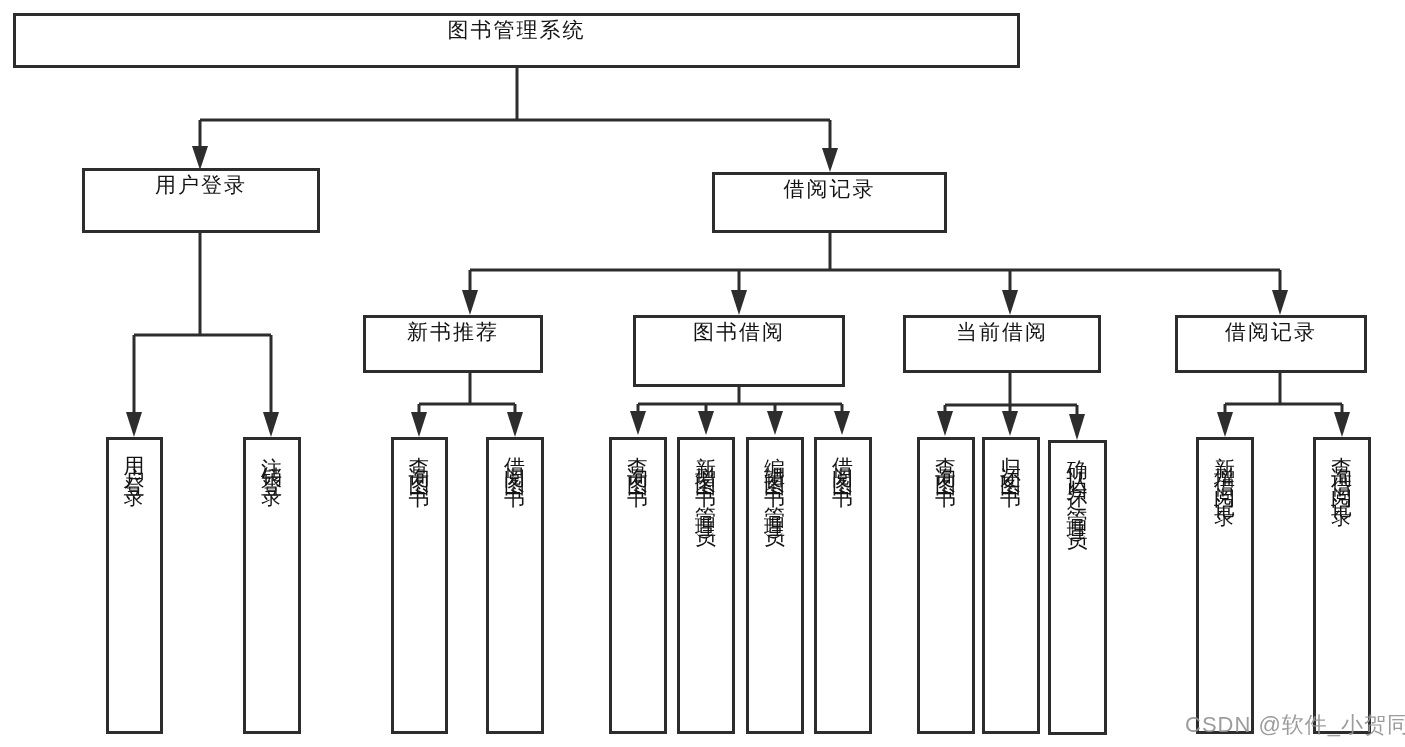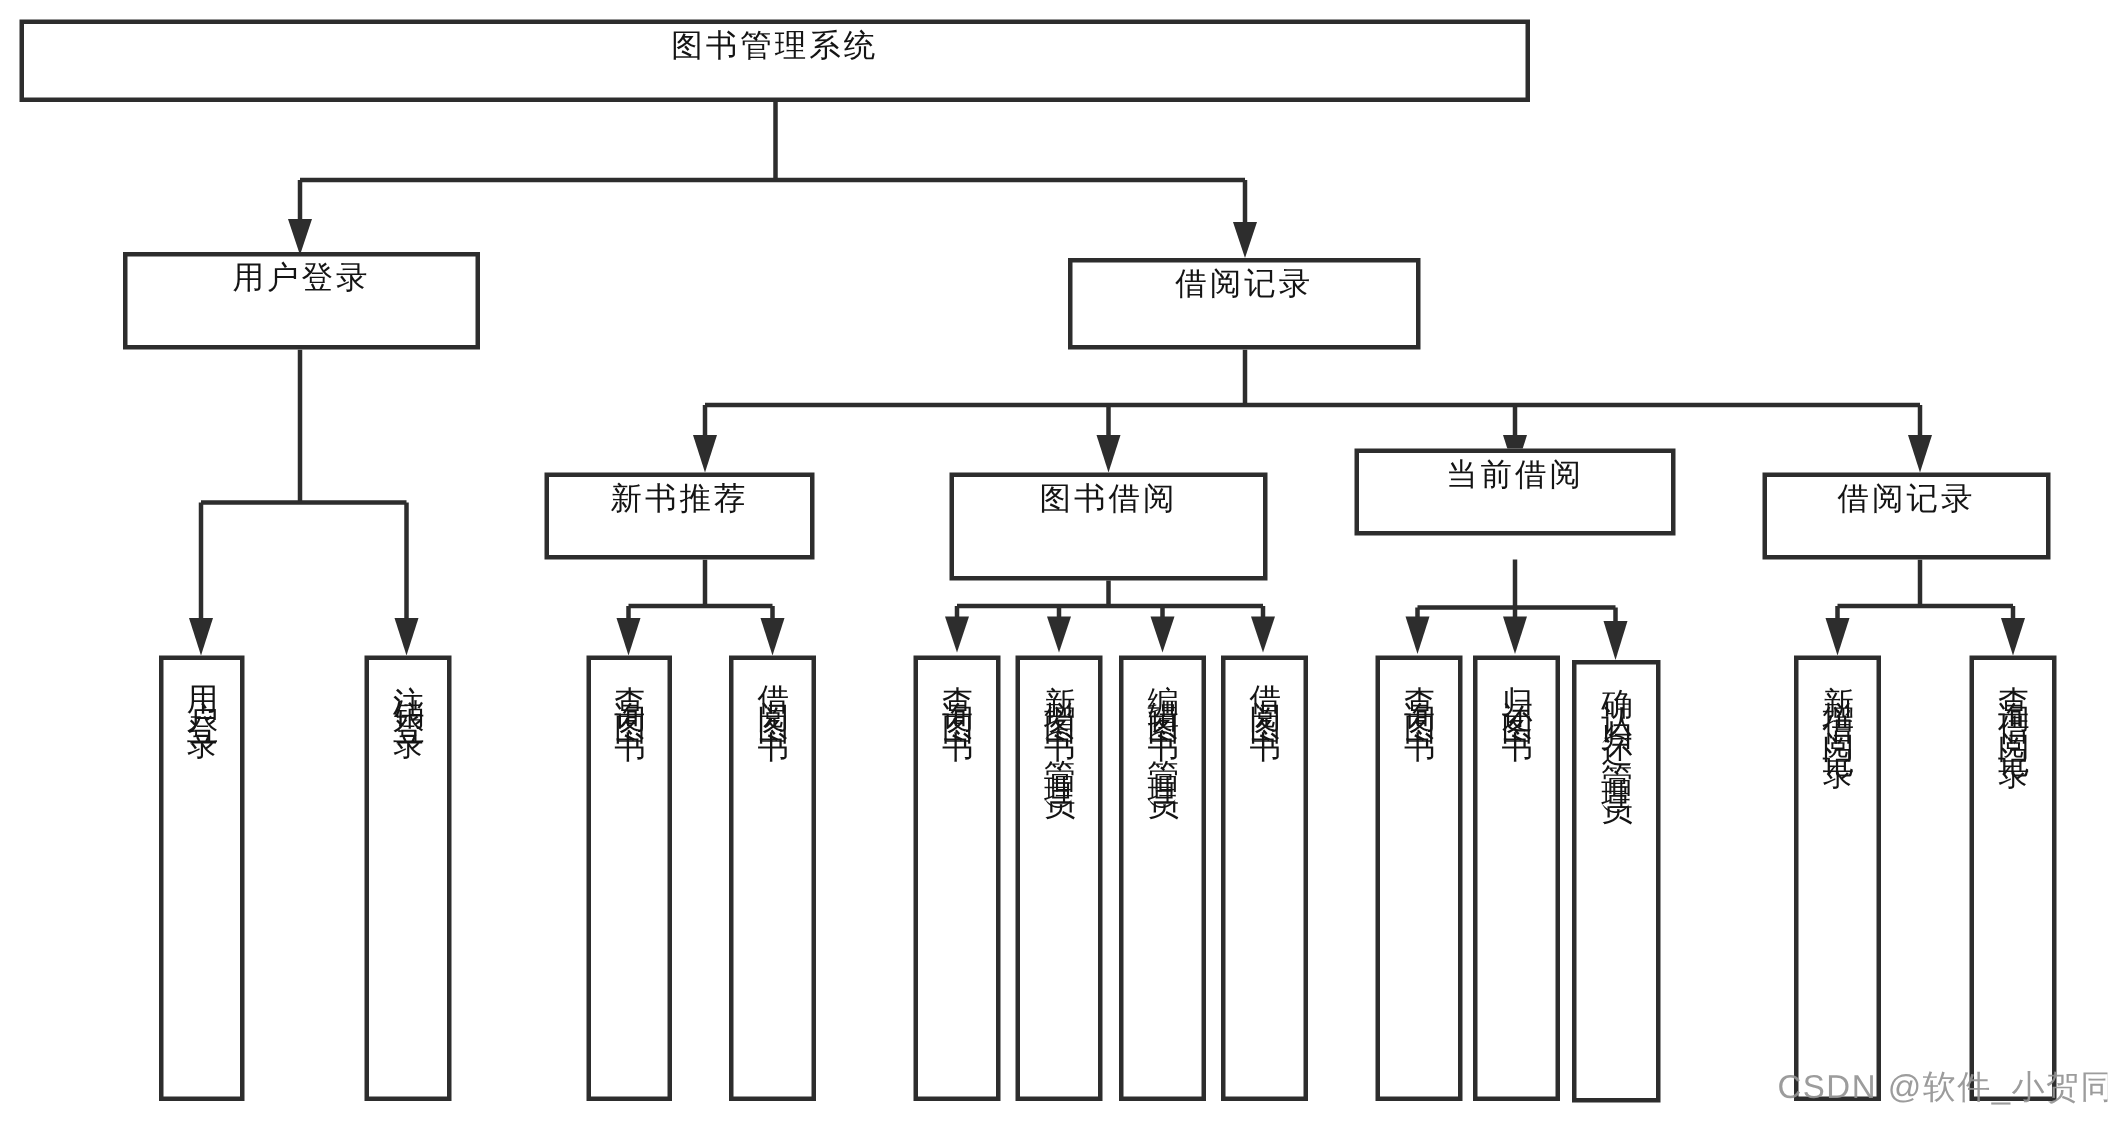--- a/index.html
+++ b/index.html
@@ -106,21 +106,21 @@
   <div class="node h" style="left:712px;top:172px;width:235px;height:61px">
     <span>借阅记录</span>
   </div>
 
   <div class="node h" style="left:363px;top:315px;width:180px;height:58px">
     <span>新书推荐</span>
   </div>
   <div class="node h" style="left:633px;top:315px;width:212px;height:72px">
     <span>图书借阅</span>
   </div>
-  <div class="node h" style="left:903px;top:299px;width:214px;height:58px">
+  <div class="node h" style="left:903px;top:315px;width:198px;height:58px">
     <span>当前借阅</span>
   </div>
   <div class="node h" style="left:1175px;top:315px;width:192px;height:58px">
     <span>借阅记录</span>
   </div>
 
   <div class="node v" style="left:106px;top:437px;width:57px;height:297px">
     <span>用户登录</span>
   </div>
   <div class="node v" style="left:243px;top:437px;width:58px;height:297px">

